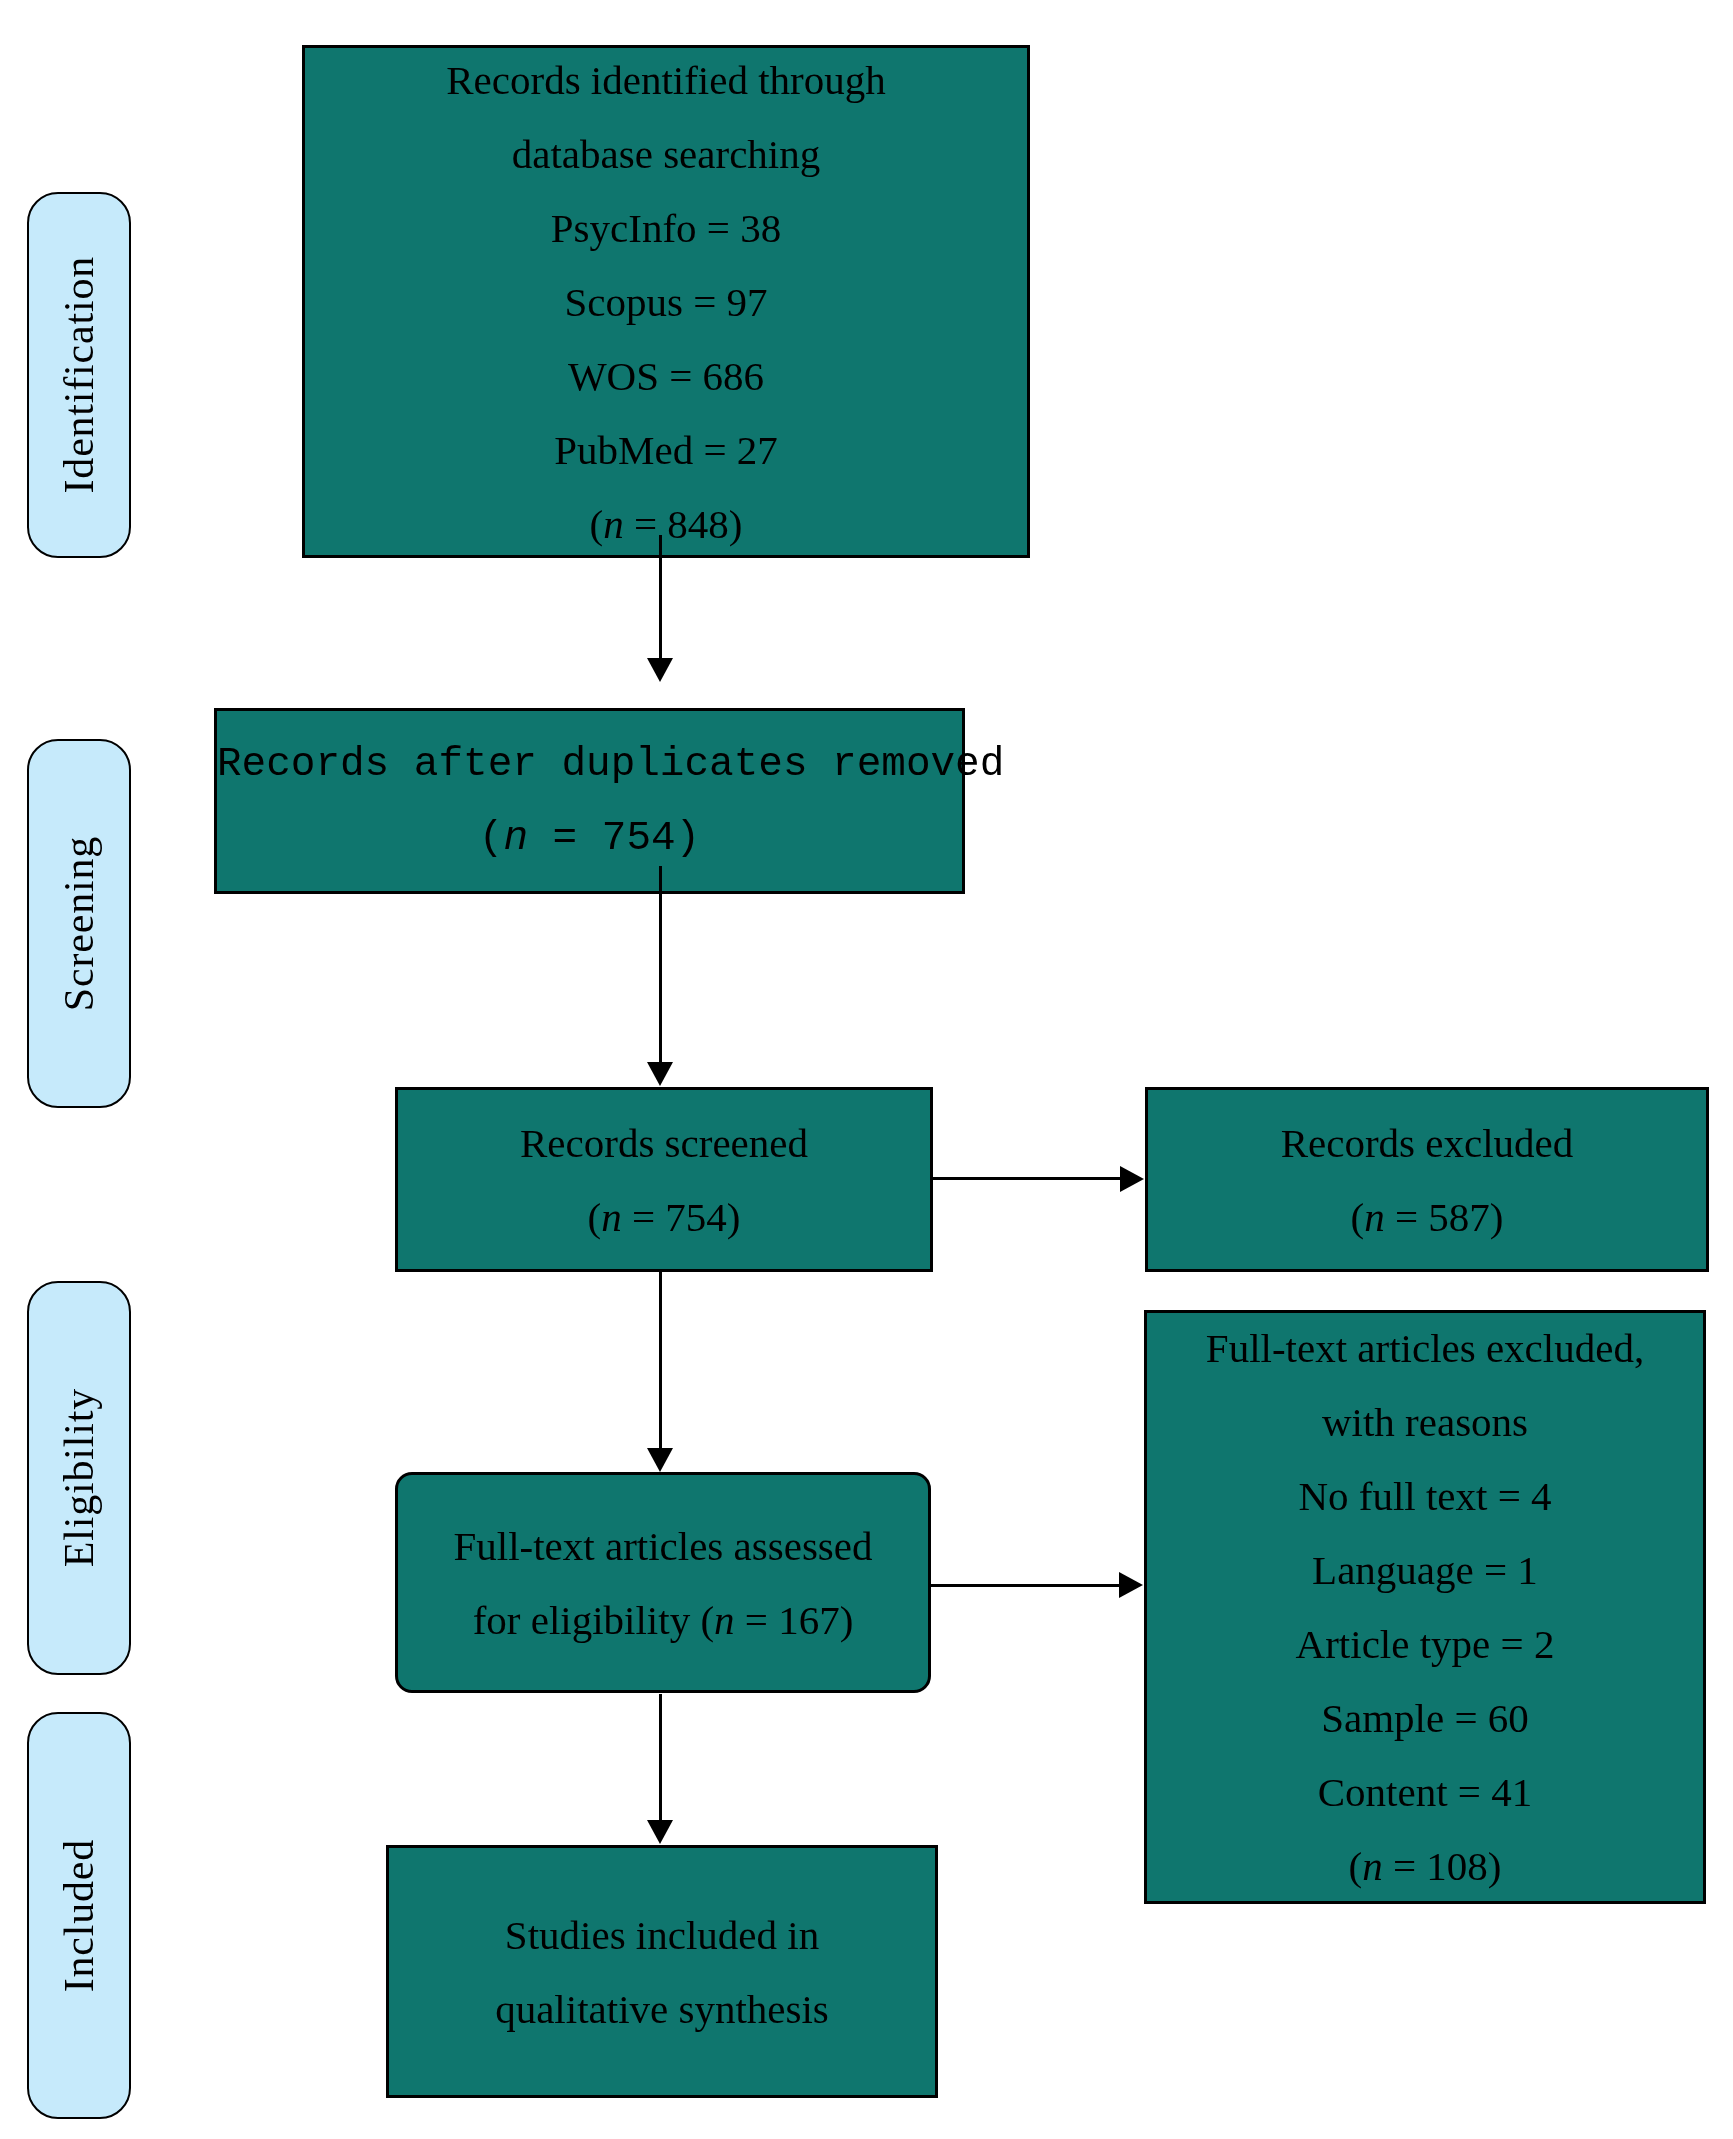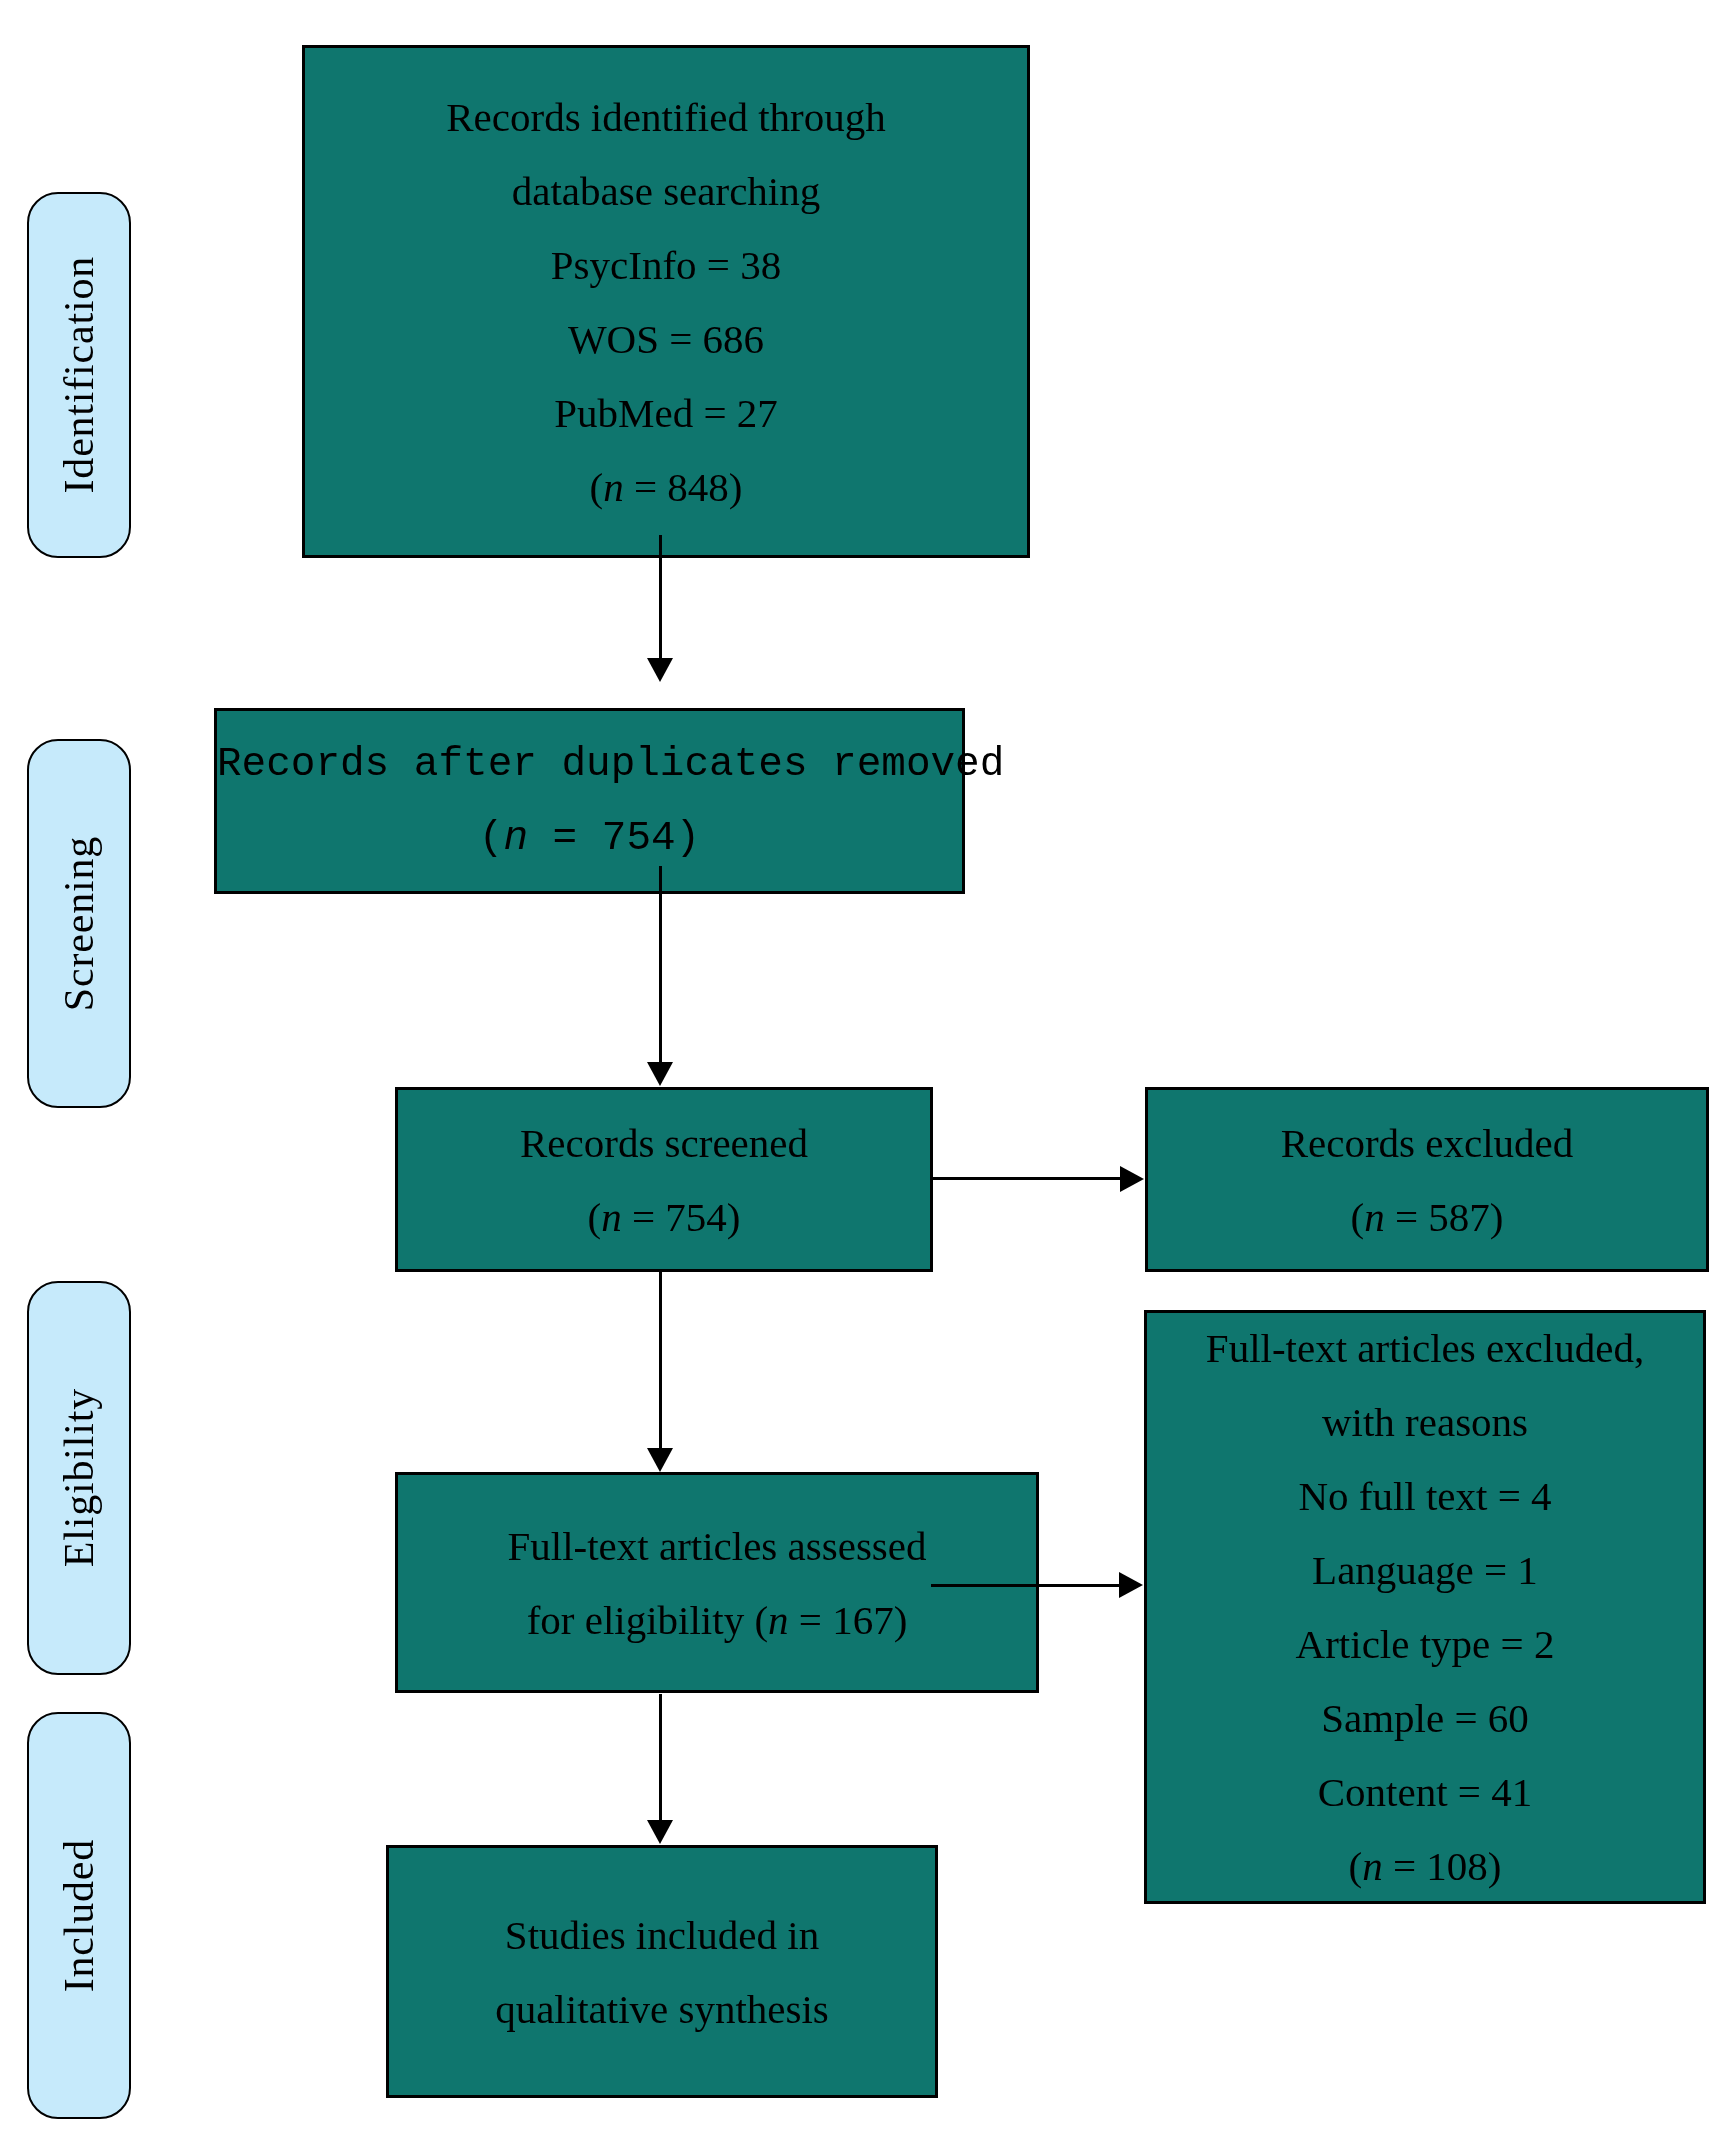--- a/index.html
+++ b/index.html
@@ -77,41 +77,42 @@
     <span class="vlabel">Eligibility</span>
   </div>
   <div class="sbox" style="top:1712px;height:407px;">
     <span class="vlabel">Included</span>
   </div>
 
   <div class="fbox" style="left:302px;top:45px;width:728px;height:513px;">
     <div class="tline">Records identified through</div>
     <div class="tline">database searching</div>
     <div class="tline">PsycInfo = 38</div>
+    <div class="tline">Scopus = 97</div>
     <div class="tline">WOS = 686</div>
     <div class="tline">PubMed = 27</div>
     <div class="tline"><span>(</span><i class="nvar">n</i><span> = 848)</span></div>
   </div>
 
   <div class="fbox" style="left:214px;top:708px;width:751px;height:186px;font-family:Liberation Mono, monospace;">
     <div class="tline">Records after duplicates removed</div>
     <div class="tline"><span>(</span><i class="nvar">n</i><span> = 754)</span></div>
   </div>
 
   <div class="fbox" style="left:395px;top:1087px;width:538px;height:185px;">
     <div class="tline">Records screened</div>
     <div class="tline"><span>(</span><i class="nvar">n</i><span> = 754)</span></div>
   </div>
 
   <div class="fbox" style="left:1145px;top:1087px;width:564px;height:185px;">
     <div class="tline">Records excluded</div>
     <div class="tline"><span>(</span><i class="nvar">n</i><span> = 587)</span></div>
   </div>
 
-  <div class="fbox" style="left:395px;top:1472px;width:644px;height:221px;">
+  <div class="fbox" style="left:395px;top:1472px;width:536px;height:221px;border-radius:17px;">
     <div class="tline">Full-text articles assessed</div>
     <div class="tline"><span>for eligibility (</span><i class="nvar">n</i><span> = 167)</span></div>
   </div>
 
   <div class="fbox" style="left:1144px;top:1310px;width:562px;height:594px;text-align:center;">
     <div class="tline">Full-text articles excluded,</div>
     <div class="tline">with reasons</div>
     <div class="tline">No full text = 4</div>
     <div class="tline">Language = 1</div>
     <div class="tline">Article type = 2</div>

